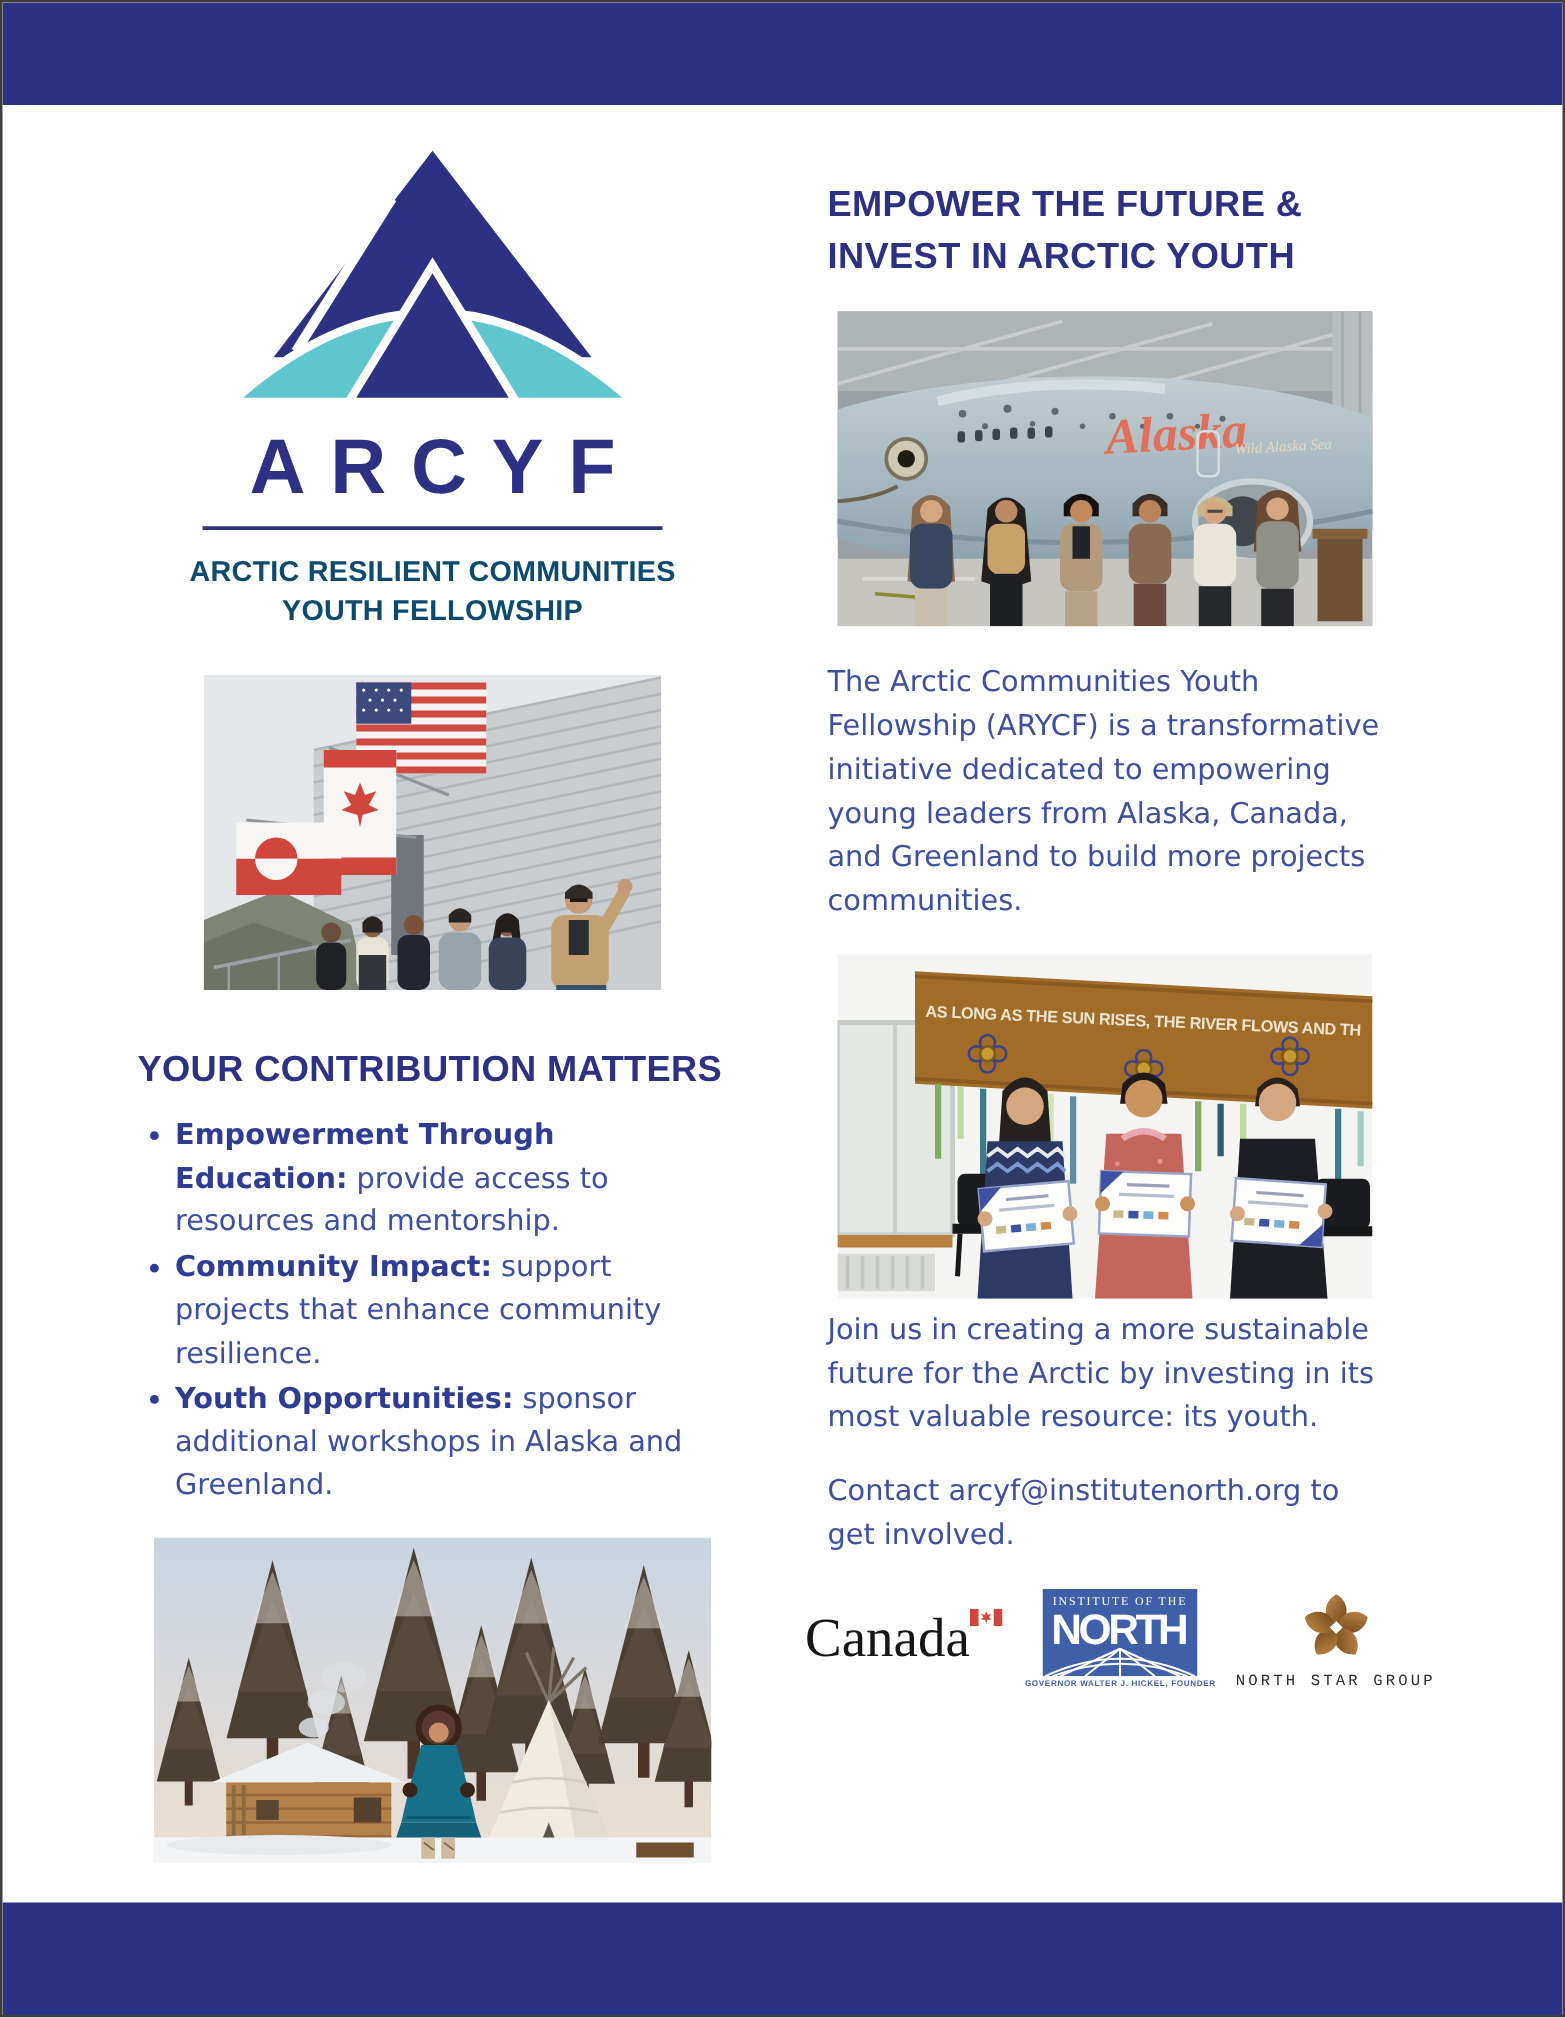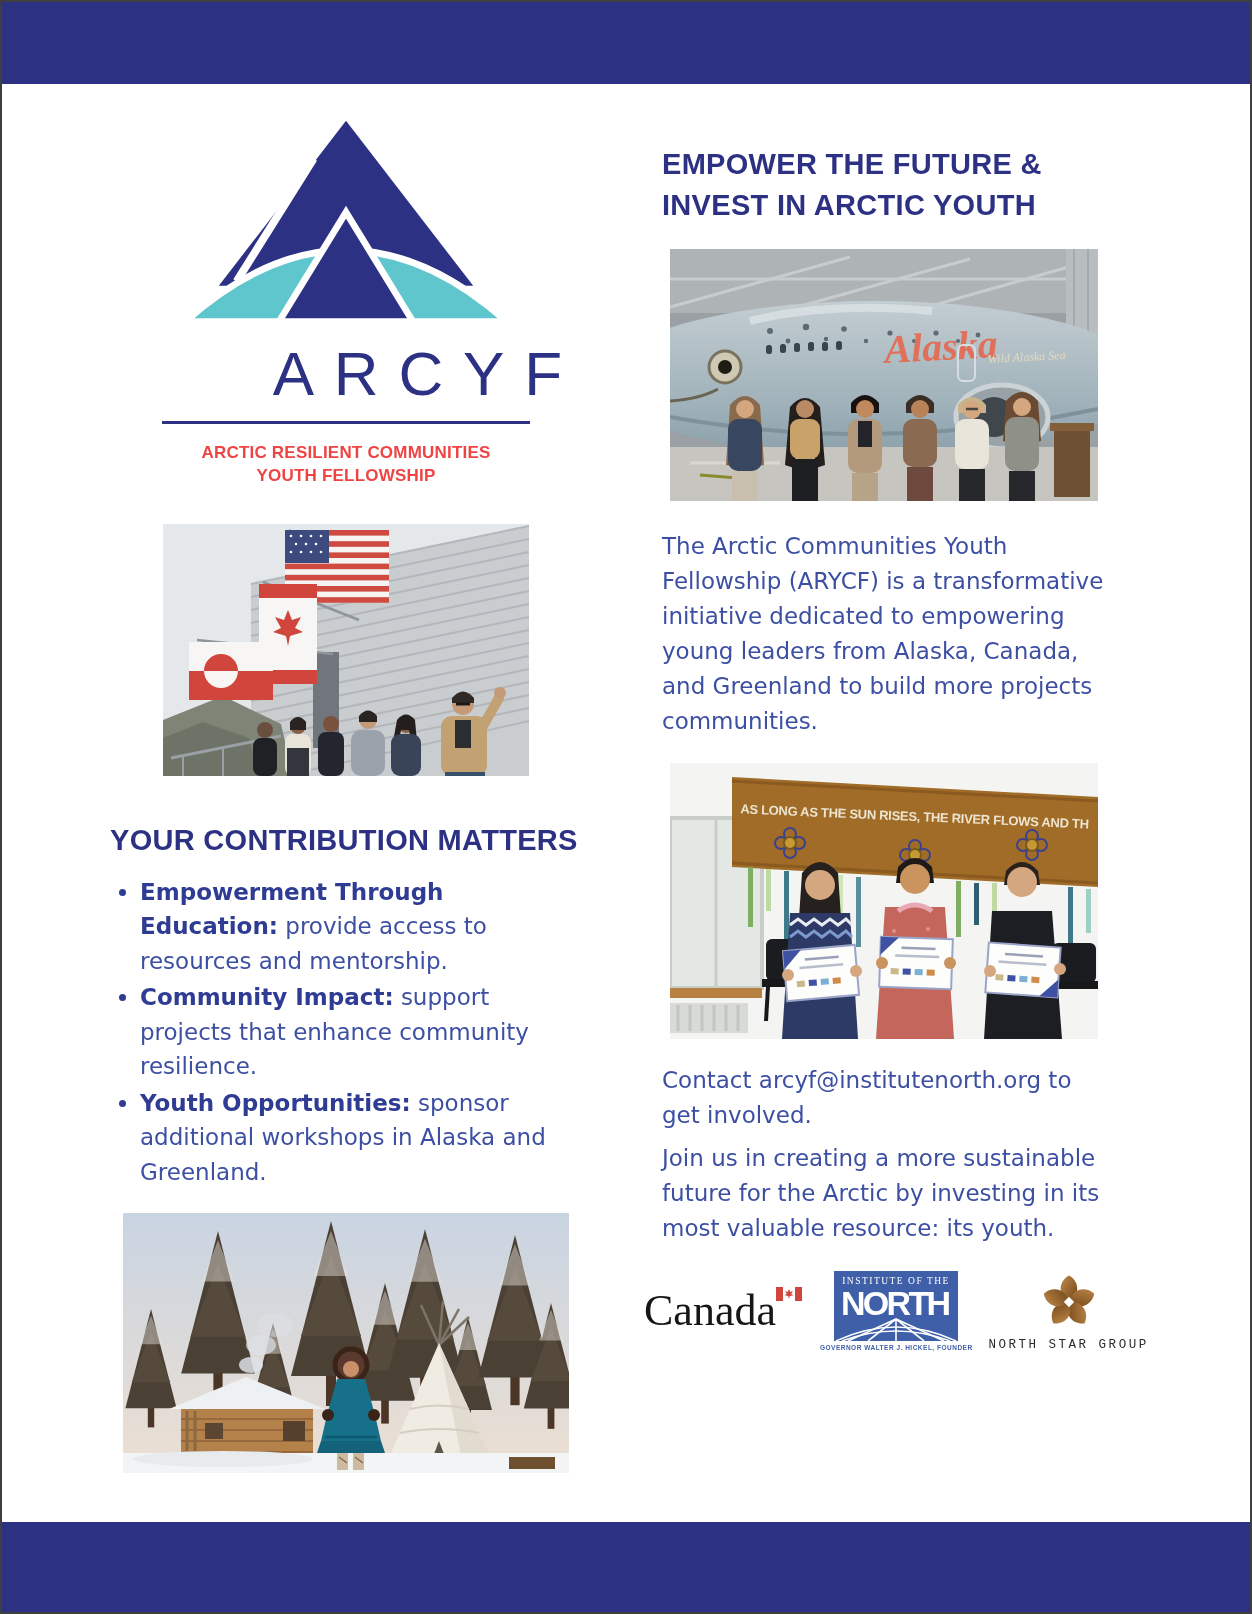--- a/index.html
+++ b/index.html
@@ -10,28 +10,28 @@
   }
   .topbar  { position: absolute; top: 0; left: 0; right: 0; height: 82px; background: #2d3183; }
   .botbar  { position: absolute; bottom: 0; left: 0; right: 0; height: 90px; background: #2d3183; }
 
   .col { position: absolute; top: 82px; display: flex; flex-direction: column; }
   .col-left  { left: 108px; width: 472px; }
   .col-right { left: 660px; width: 444px; }
 
   .logo-wrap { margin-top: 30px; text-align: center; }
   .acronym {
-    margin-top: 8px; text-align: right;
-    font-family: "Liberation Sans", sans-serif; font-weight: normal;
+    margin-top: 8px; text-align: center;
+    font-family: "Liberation Sans", sans-serif; font-weight: bold;
     font-size: 62px; color: #2d3184; letter-spacing: 0.32em; margin-left: 0.32em;
   }
   .logo-divider { width: 368px; height: 3px; background: #2d3184; margin: 12px auto 18px auto; }
   .org-name {
     text-align: center; font-family: "Liberation Sans", sans-serif; font-weight: bold;
-    font-size: 17px; line-height: 1.35; color: #ef4444; letter-spacing: 0.2px;
+    font-size: 23px; line-height: 1.35; color: #0c4a6e; letter-spacing: 0.2px;
   }
 
   .ph { display: block; margin: 0 auto; }
   .ph-flags  { margin-top: 36px; }
   .ph-winter { margin-top: 22px; }
   .ph-plane  { margin-top: 24px; }
   .ph-cert   { margin-top: 24px; }
 
   h2.section {
     font-family: Liberation Sans, sans-serif; font-weight: bold;
@@ -499,22 +499,22 @@
           <rect x="326" y="213" width="8" height="6" fill="#c9b98a"></rect>
             <rect x="338" y="213" width="8" height="6" fill="#3f51a3"></rect>
           <rect x="350" y="213" width="8" height="6" fill="#7ab0d4"></rect>
             <rect x="362" y="213" width="8" height="6" fill="#d08a4a"></rect>
         </g>
         <circle cx="320" cy="208" r="6" fill="#d4a781"></circle>
           <circle cx="390" cy="206" r="6" fill="#d4a781"></circle>
       </g>
     </svg>
 
+    <p class="body-text change-text">Join us in creating a more sustainable future for the Arctic by investing in its most valuable resource: its youth.</p>
     <p class="body-text contact-text">Contact arcyf@institutenorth.org to get involved.</p>
-    <p class="body-text change-text">Join us in creating a more sustainable future for the Arctic by investing in its most valuable resource: its youth.</p>
 
     <div class="partners">
       <div class="canada-logo">
         <span>Canada</span>
         <svg class="canada-flag" width="26" height="14" viewBox="0 0 26 14">
           <rect width="7" height="14" fill="#d0453c"></rect>
             <rect x="7" width="12" height="14" fill="#ffffff"></rect>
             <rect x="19" width="7" height="14" fill="#d0453c"></rect>
           <polygon fill="#d0453c" points="13,2 14.3,5 17,4 15.2,7 17.5,8.3 13.8,9 13,12 12.2,9 8.5,8.3 10.8,7 9,4 11.7,5"></polygon>
         </svg>

